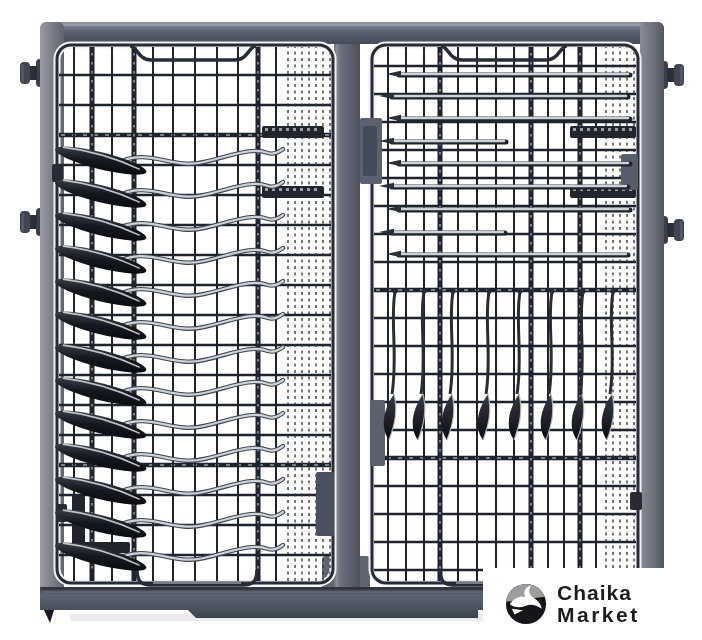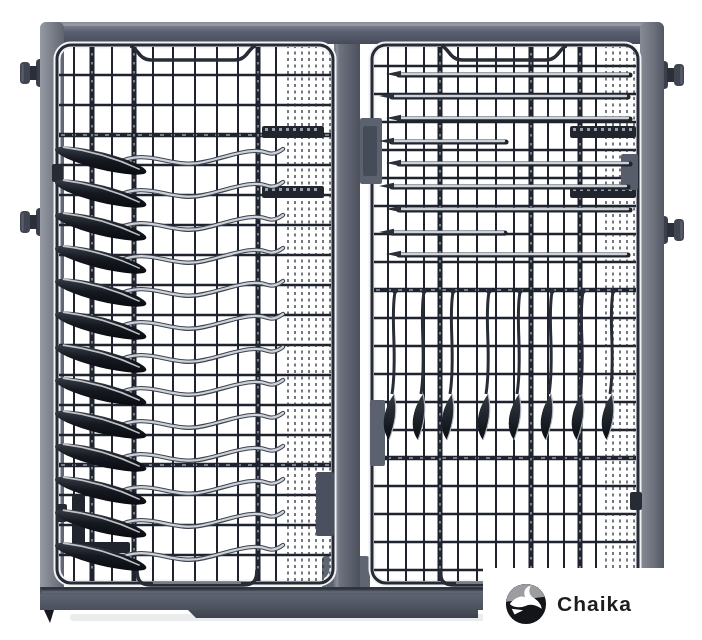--- a/index.html
+++ b/index.html
@@ -433,15 +433,16 @@
       <circle cx="22" cy="22" r="21" fill="#141518"></circle>
       <g clip-path="url(#wmclip)">
         <rect x="-3" y="-4" width="50" height="21" fill="#9b9da0" transform="rotate(-7 22 22)"></rect>
         <path d="M5,22 C11,15 17,13 21,15 C19,9 21,4 27,2.5 C24,9 26,13 30,15.5
                  C35,18.5 38,23 38.5,27 C32,22.5 26,22 21.5,24 C15,26.5 9,25.5 5,22 Z" fill="#ffffff"></path>
         <path d="M7,27 L19,28.5 L10,33 Z" fill="#ffffff"></path>
       </g>
     </svg>
     <div class="wm-text">
       <span class="l1">Chaika</span>
+      <span class="l2">Market</span>
     </div>
   </div>
 </div>
 
 </body></html>

